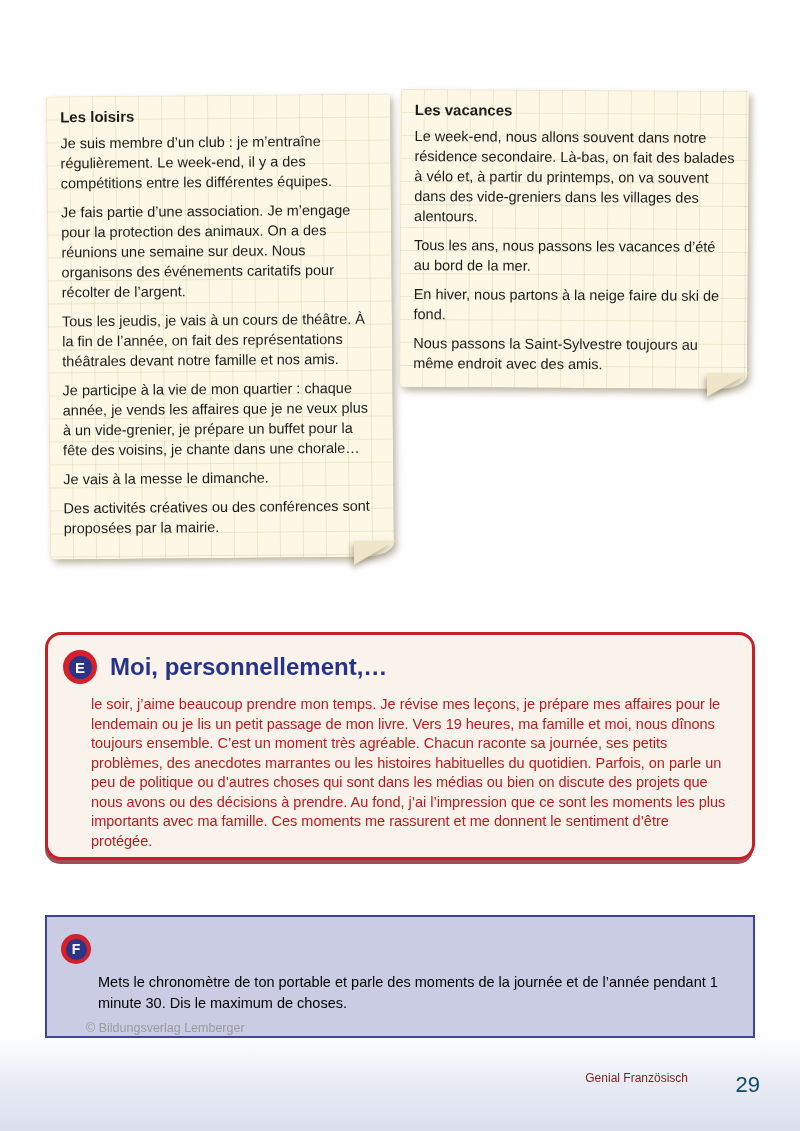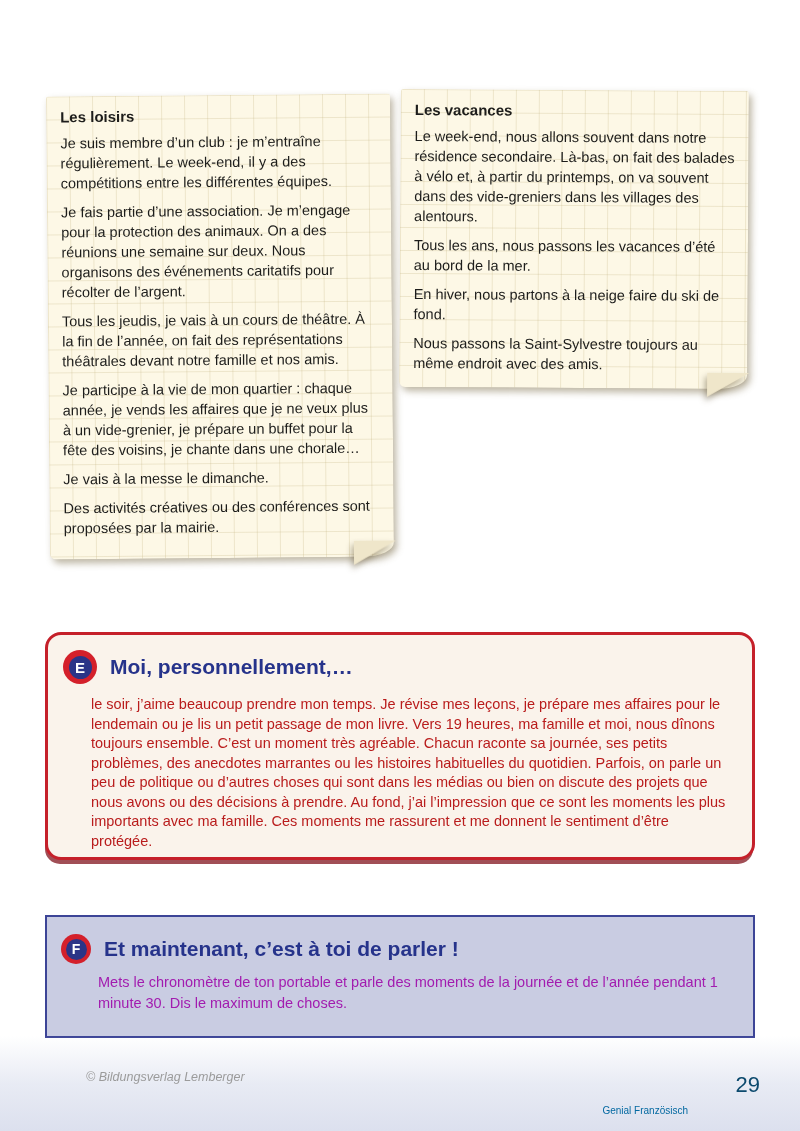--- a/index.html
+++ b/index.html
@@ -61,54 +61,54 @@
     background:#d4202b; flex:0 0 auto;
     display:flex; align-items:center; justify-content:center;
   }
   .badge-inner {
     width:23px; height:23px; border-radius:50%;
     background:#2b3487; color:#ffffff;
     font-size:15px; font-weight:bold;
     display:flex; align-items:center; justify-content:center;
   }
   .box-title {
-    font-size:21px; font-weight:bold; color:#26338b; margin:0;
+    font-size:24px; font-weight:bold; color:#26338b; margin:0;
   }
   .box-e .box-body {
     padding:11px 20px 0 43px;
     font-size:14.5px; line-height:19.5px; color:#b91c1c;
   }
 
   
   .box-f {
     position:absolute; left:45px; top:915px; width:710px; height:123px;
     background:#c9cce2;
     border:2px solid #3c4497;
     box-sizing:border-box;
   }
   .box-f .box-header { padding:17px 20px 0 14px; }
   .box-f .badge { width:30px; height:30px; }
   .box-f .badge-inner { width:21px; height:21px; font-size:14px; }
   .box-f .box-body {
     padding:8px 30px 0 51px;
-    font-size:14.5px; line-height:20.5px; color:#a21caf;
+    font-size:14.5px; line-height:20.5px; color:#000000;
   }
 
   
   .footer-strip {
     position:absolute; left:0; right:0; bottom:0; height:95px;
     background:linear-gradient(180deg, rgba(227,230,242,0) 0%, #e8ebf4 50%, #dce0ee 100%);
   }
   .footer-copyright {
-    position:absolute; left:86px; top:1070px;
-    font-size:12.5px; color:#9b9b9b;font-style:italic;
+    position:absolute; left:86px; top:1021px;
+    font-size:12.5px; color:#9b9b9b;
   }
   .footer-book {
-    position:absolute; right:112px; top:1105px;
-    font-size:10px; color:#0369a1;
+    position:absolute; right:112px; top:1071px;
+    font-size:12px; color:#7f1d1d;
   }
   .footer-pagenum {
     position:absolute; right:40px; top:1072px;
     font-size:22px; color:#0c4a6e;
   }
 </style>
 </head>
 <body>
 
 <div class="page">
@@ -141,21 +141,20 @@
       <h2 class="box-title">Moi, personnellement,…</h2>
     </div>
     <div class="box-body">le soir, j’aime beaucoup prendre mon temps. Je révise mes leçons, je prépare mes affaires pour le lendemain ou je lis un petit passage de mon livre. Vers 19 heures, ma famille et moi, nous dînons toujours ensemble. C’est un moment très agréable. Chacun raconte sa journée, ses petits problèmes, des anecdotes marrantes ou les histoires habituelles du quotidien. Parfois, on parle un peu de politique ou d’autres choses qui sont dans les médias ou bien on discute des projets que nous avons ou des décisions à prendre. Au fond, j’ai l’impression que ce sont les moments les plus importants avec ma famille. Ces moments me rassurent et me donnent le sentiment d’être protégée.</div>
   </div>
 
   <div class="box-f">
     <div class="box-header">
       <div class="badge">
         <div class="badge-inner">F</div>
       </div>
-      <h2 class="box-title">Et maintenant, c’est à toi de parler !</h2>
     </div>
     <div class="box-body">Mets le chronomètre de ton portable et parle des moments de la journée et de l’année pendant 1 minute 30. Dis le maximum de choses.</div>
   </div>
 
   <div class="footer-strip"></div>
   <div class="footer-copyright">© Bildungsverlag Lemberger</div>
   <div class="footer-book">Genial Französisch</div>
   <div class="footer-pagenum">29</div>
 
 </div>

